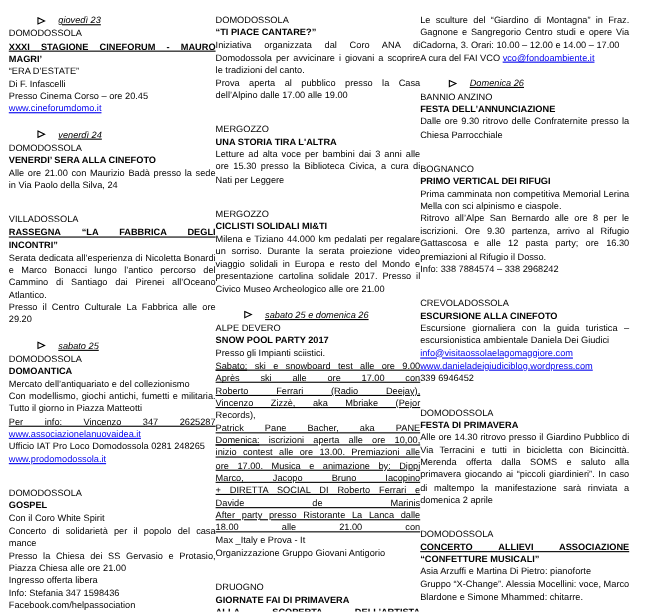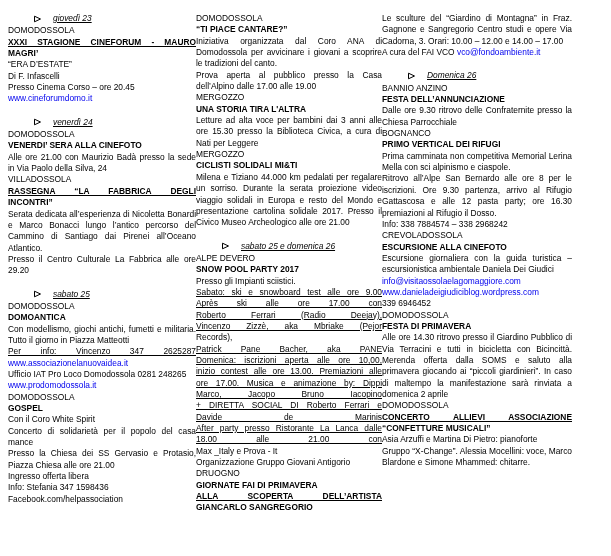--- a/index.html
+++ b/index.html
@@ -8,30 +8,30 @@
     font-family:"Liberation Sans",sans-serif;
     font-size:8.4px;line-height:11.35px;color:#000;
     -webkit-font-smoothing:antialiased;
   }
   .page{display:flex;box-sizing:border-box;padding:13px 5px 0 8px;}
   .col{flex:0 0 auto;}
   .col0{width:188px;}
   .col1{width:186px;}
   .col2{width:190px;}
   .col > :first-child{margin-top:0;}
-  .event{margin-top:0;}
+  .event{margin-top:20px;}
   .event.after-date{margin-top:0;}
   .date-block{margin:12px 0 1px;padding-left:25px;display:flex;align-items:center;}
   .date-label{font-style:italic;text-decoration:underline;margin-left:11px;}
   .arrow{flex:0 0 auto;display:inline-block;}
   .bline{min-height:11.35px;}
   .bline.p{text-align:justify;}
   .bline.stretch{text-align:justify;text-align-last:justify;text-decoration:underline;}
   .title{font-weight:bold;}
-  .link{color:#0000EE;cursor:pointer;}
+  .link{color:#0000EE;text-decoration:underline;cursor:pointer;}
   .useg{text-decoration:underline;}
 </style>
 </head>
 <body>
 
 <div class="page">
   <div class="col col0">
       <div class="date-block">
         <svg width="9" height="8" class="arrow">
           <path d="M1.5 1.2 L7.5 4 L1.5 6.8 Z" fill="none" stroke="#000" stroke-width="1"></path>
@@ -67,20 +67,21 @@
       </div>
       <div class="date-block">
         <svg width="9" height="8" class="arrow">
           <path d="M1.5 1.2 L7.5 4 L1.5 6.8 Z" fill="none" stroke="#000" stroke-width="1"></path>
         </svg>
         <span class="date-label">sabato 25</span>
       </div>
       <div class="event after-date">
         <div class="bline">DOMODOSSOLA</div>
         <div class="bline title">DOMOANTICA</div>
+        <div class="bline">Mercato dell’antiquariato e del collezionismo</div>
         <div class="bline p">Con modellismo, giochi antichi, fumetti e militaria. Tutto il giorno in Piazza Matteotti</div>
         <div class="bline p stretch">Per info: Vincenzo 347 2625287</div>
         <div class="bline link">www.associazionelanuovaidea.it</div>
         <div class="bline">Ufficio IAT Pro Loco Domodossola 0281 248265</div>
         <div class="bline link">www.prodomodossola.it</div>
       </div>
       <div class="event">
         <div class="bline">DOMODOSSOLA</div>
         <div class="bline title">GOSPEL</div>
         <div class="bline">Con il Coro White Spirit</div>

